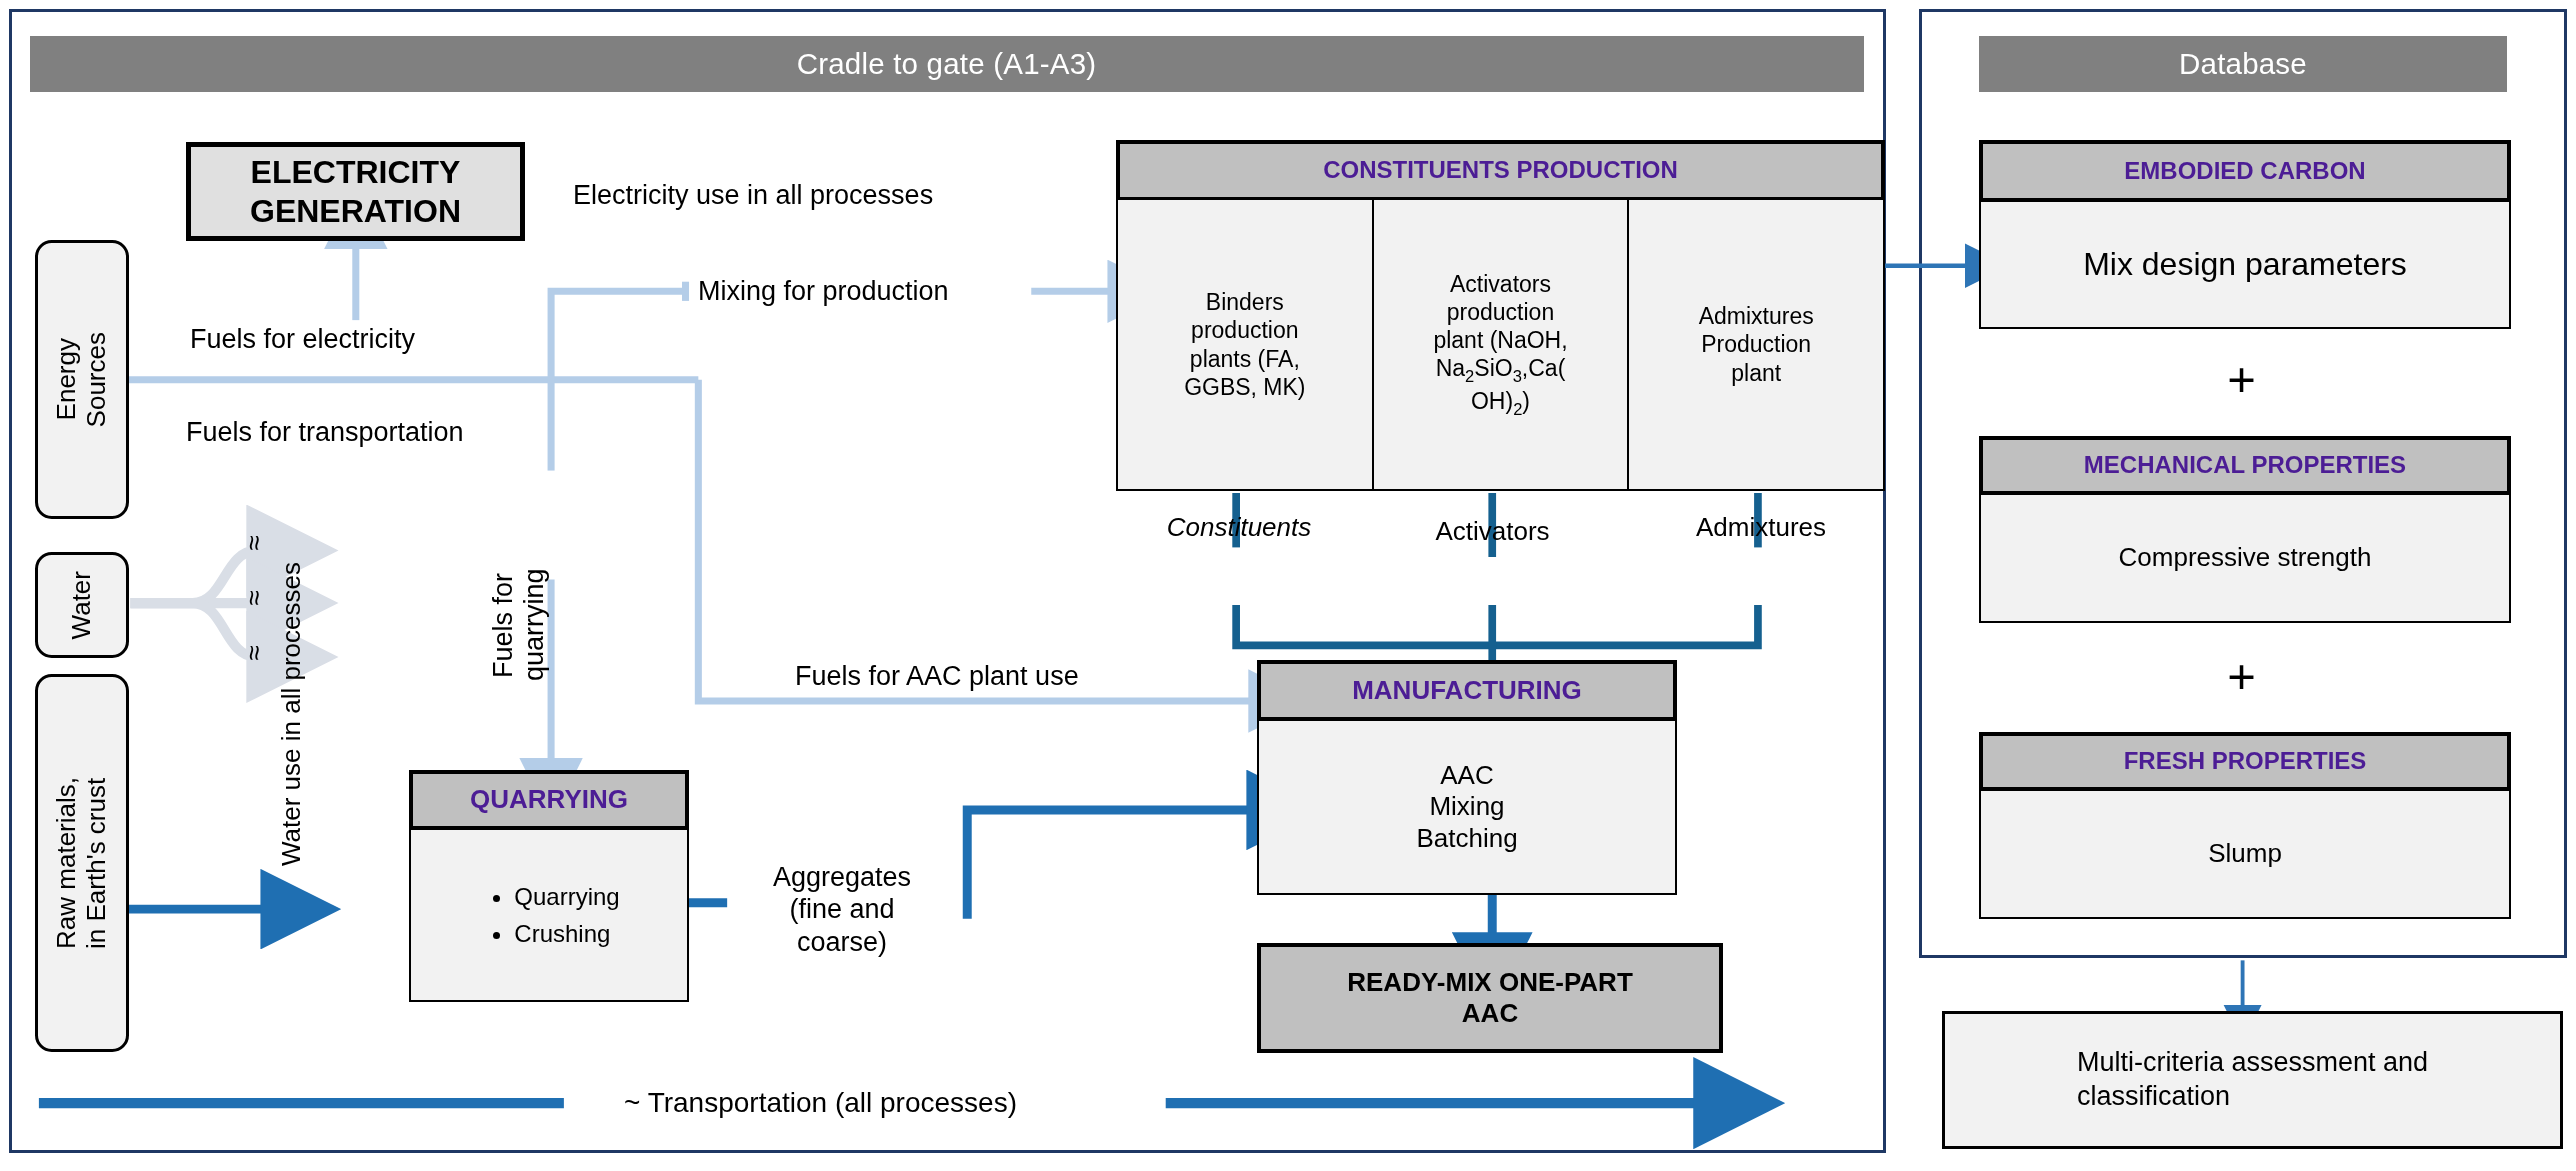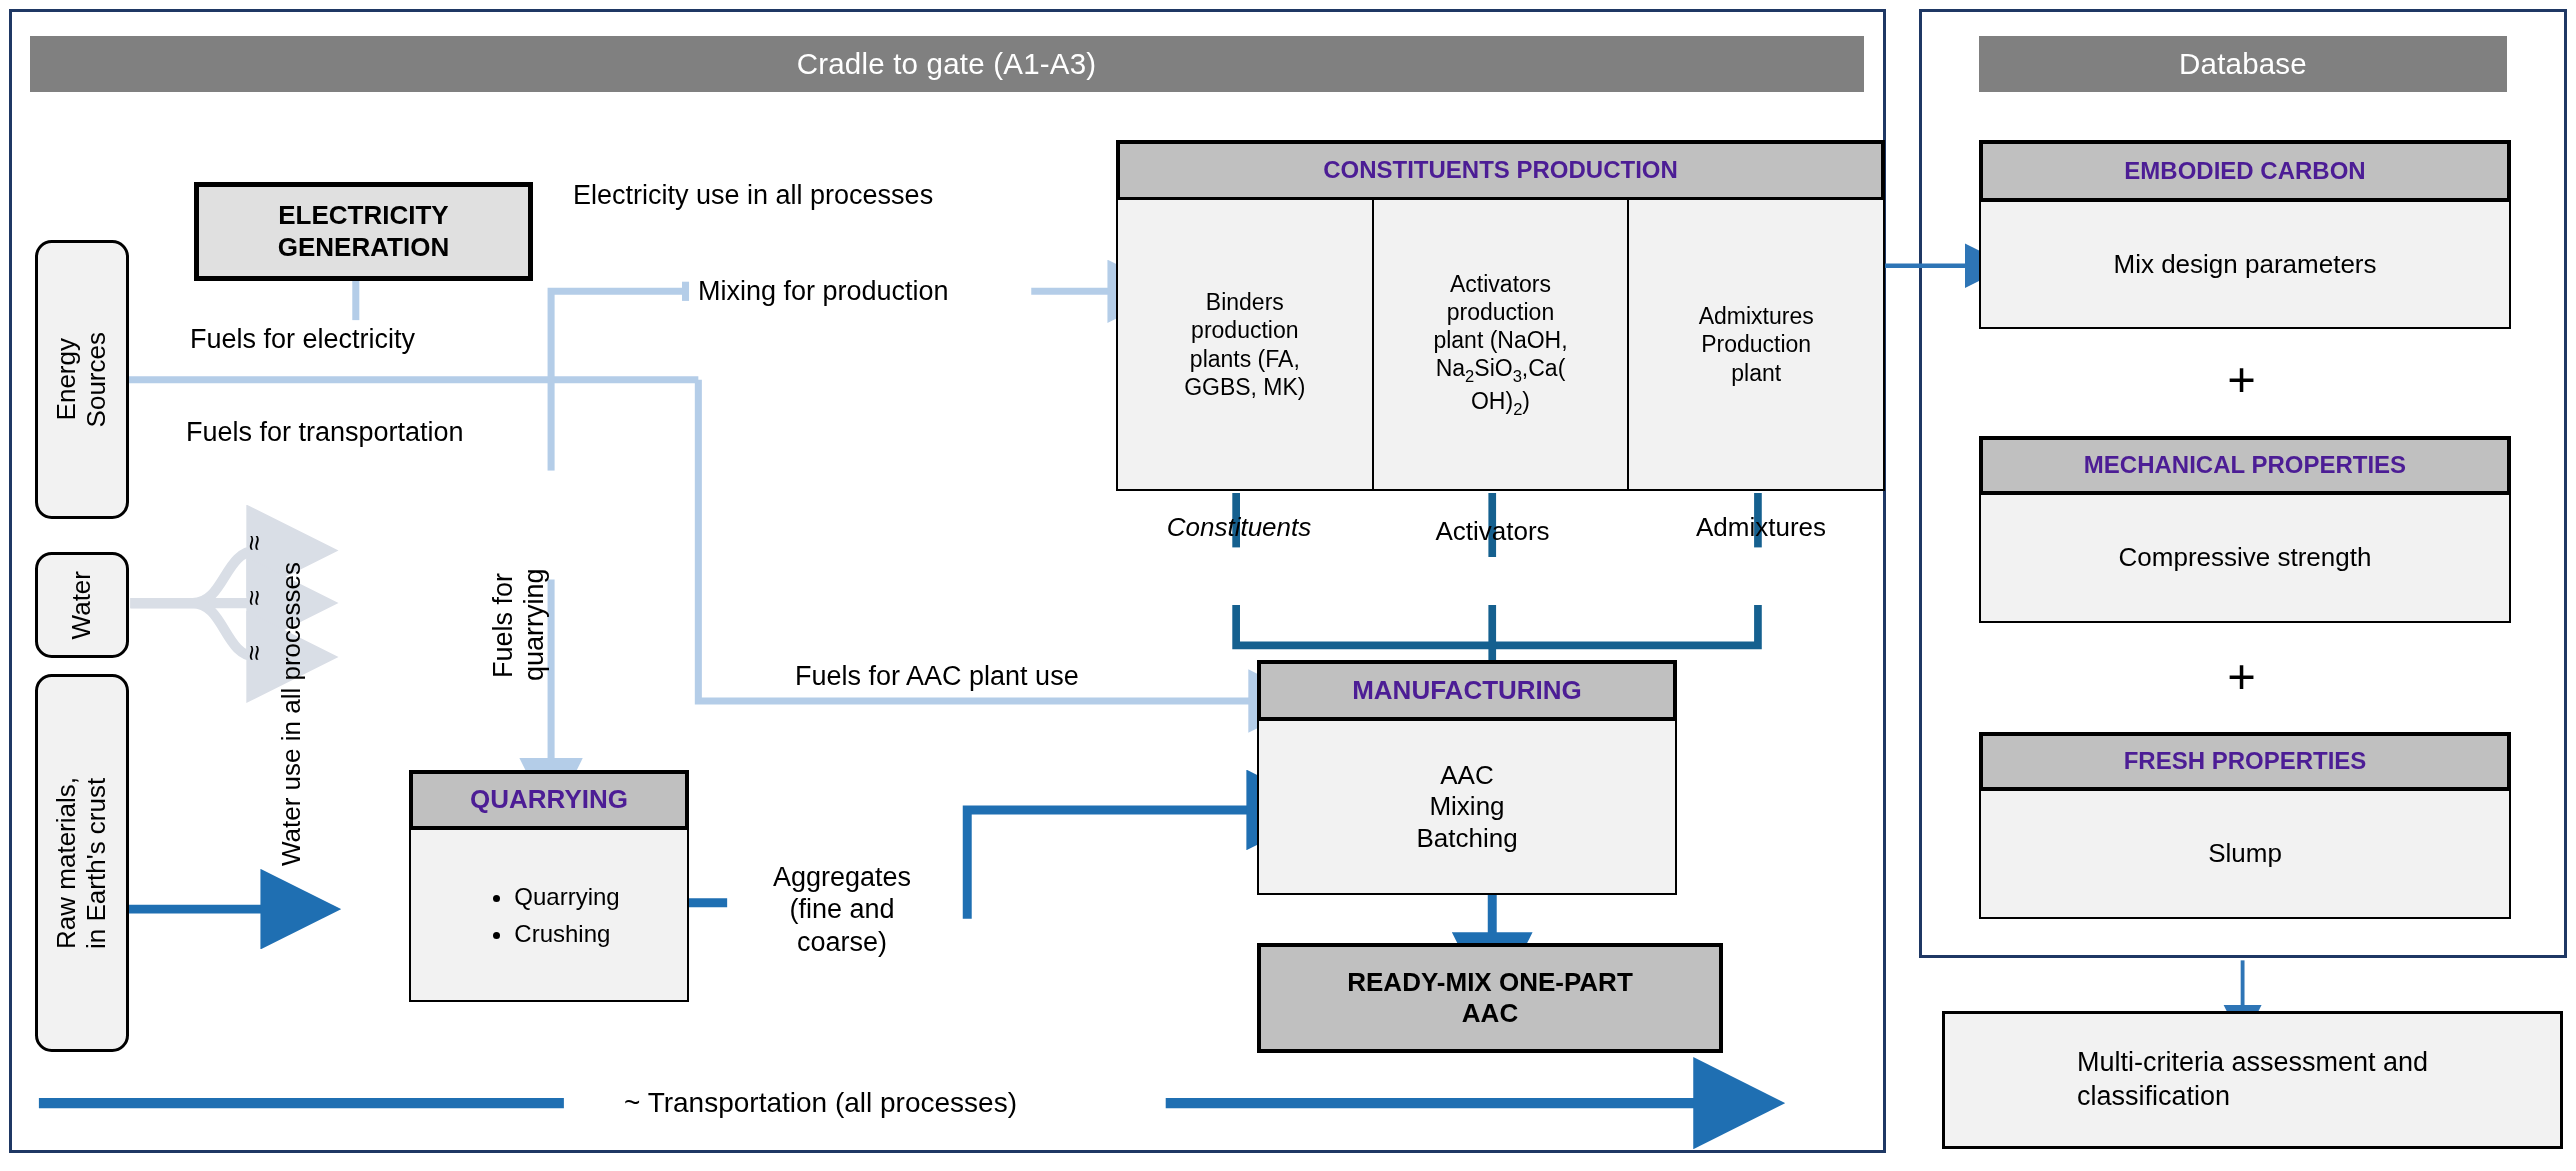--- a/index.html
+++ b/index.html
@@ -160,21 +160,21 @@
 
   <div class="capsule" style="left:35px;top:552px;width:94px;height:106px;">
     <span style="font-size:26px;">Water</span>
   </div>
 
   <div class="capsule" style="left:35px;top:674px;width:94px;height:378px;">
     <span style="font-size:26px;">Raw materials,
 in Earth's crust</span>
   </div>
 
-  <div id="box-electricity" style="left:194px;top:142px;width:339px;height:99px;font-size:26px;margin-top:40px;">
+  <div id="box-electricity" style="left:186px;top:142px;width:339px;height:99px;font-size:32px;">
     <span>ELECTRICITY
 GENERATION</span>
   </div>
 
   <div class="procbox" style="left:1116px;top:140px;width:769px;height:351px;">
     <div class="hdr" style="height:61px;font-size:24px;">CONSTITUENTS PRODUCTION</div>
   </div>
   <div id="cp-cols" style="left:1116px;top:200px;width:769px;height:291px;">
     <div class="col" style="font-size:23px;">
       <span>
@@ -248,21 +248,21 @@
   <div class="lbl" style="left:247px;top:636px;font-size:28px;transform:rotate(90deg);">≈</div>
 
   <div class="lbl" style="left:746px;top:861px;width:192px;text-align:center;font-size:27px;">Aggregates
 (fine and
 coarse)</div>
 
   <div class="lbl" style="left:624px;top:1086px;font-size:28px;">~ Transportation (all processes)</div>
 
   <div class="procbox" style="left:1979px;top:140px;width:532px;height:186px;">
     <div class="hdr" style="height:62px;font-size:24px;">EMBODIED CARBON</div>
-    <div class="bdy" style="height:127px;font-size:26px;">Mix design parameters</div>
+    <div class="bdy" style="height:127px;font-size:32px;">Mix design parameters</div>
   </div>
 
   <div class="plus" style="left:2203px;top:355px;width:77px;">+</div>
 
   <div class="procbox" style="left:1979px;top:436px;width:532px;height:187px;">
     <div class="hdr" style="height:59px;font-size:24px;">MECHANICAL PROPERTIES</div>
     <div class="bdy" style="height:128px;font-size:26px;">Compressive strength</div>
   </div>
 
   <div class="plus" style="left:2203px;top:652px;width:77px;">+</div>

